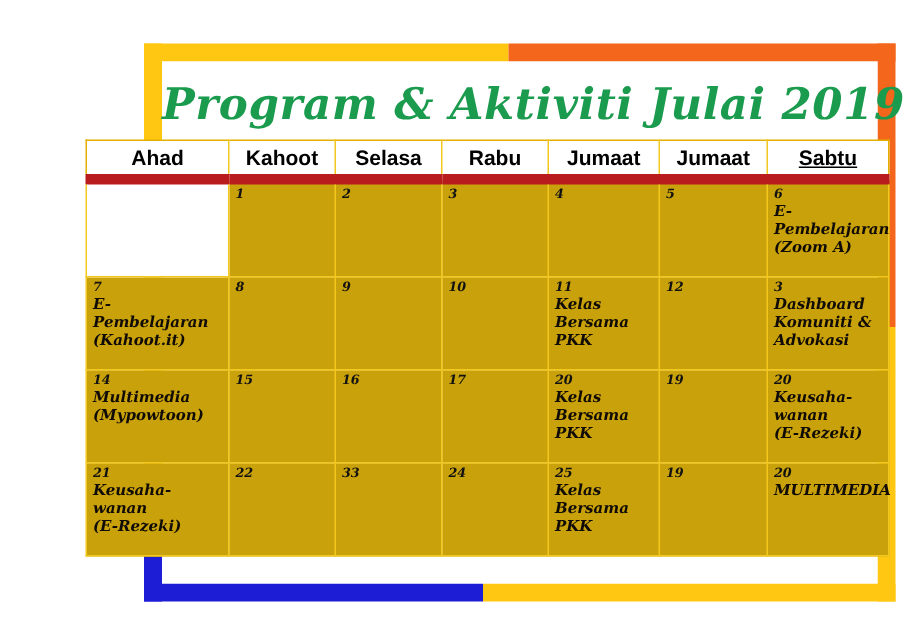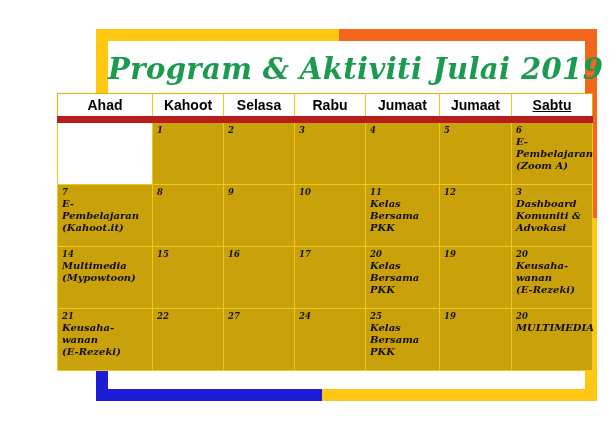--- a/index.html
+++ b/index.html
@@ -264,21 +264,21 @@
           <td>
             <span class="daynum">21</span>
             <span class="evt">Keusaha-
 wanan
 (E-Rezeki)</span>
           </td>
           <td>
             <span class="daynum">22</span>
           </td>
           <td>
-            <span class="daynum">27</span>
+            <span class="daynum">33</span>
           </td>
           <td>
             <span class="daynum">24</span>
           </td>
           <td>
             <span class="daynum">25</span>
             <span class="evt">Kelas
 Bersama
 PKK</span>
           </td>

